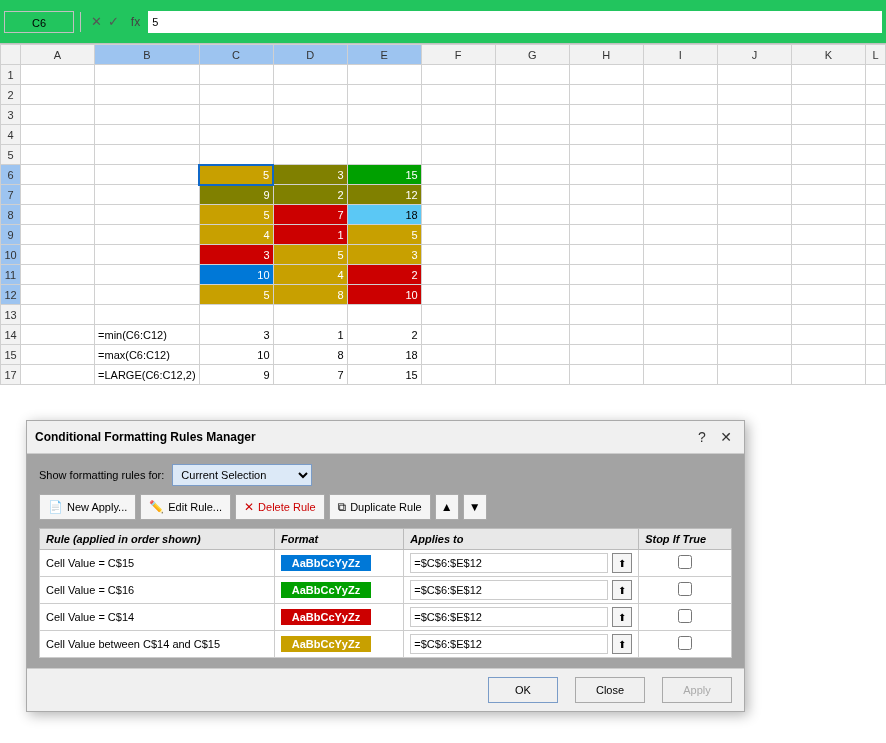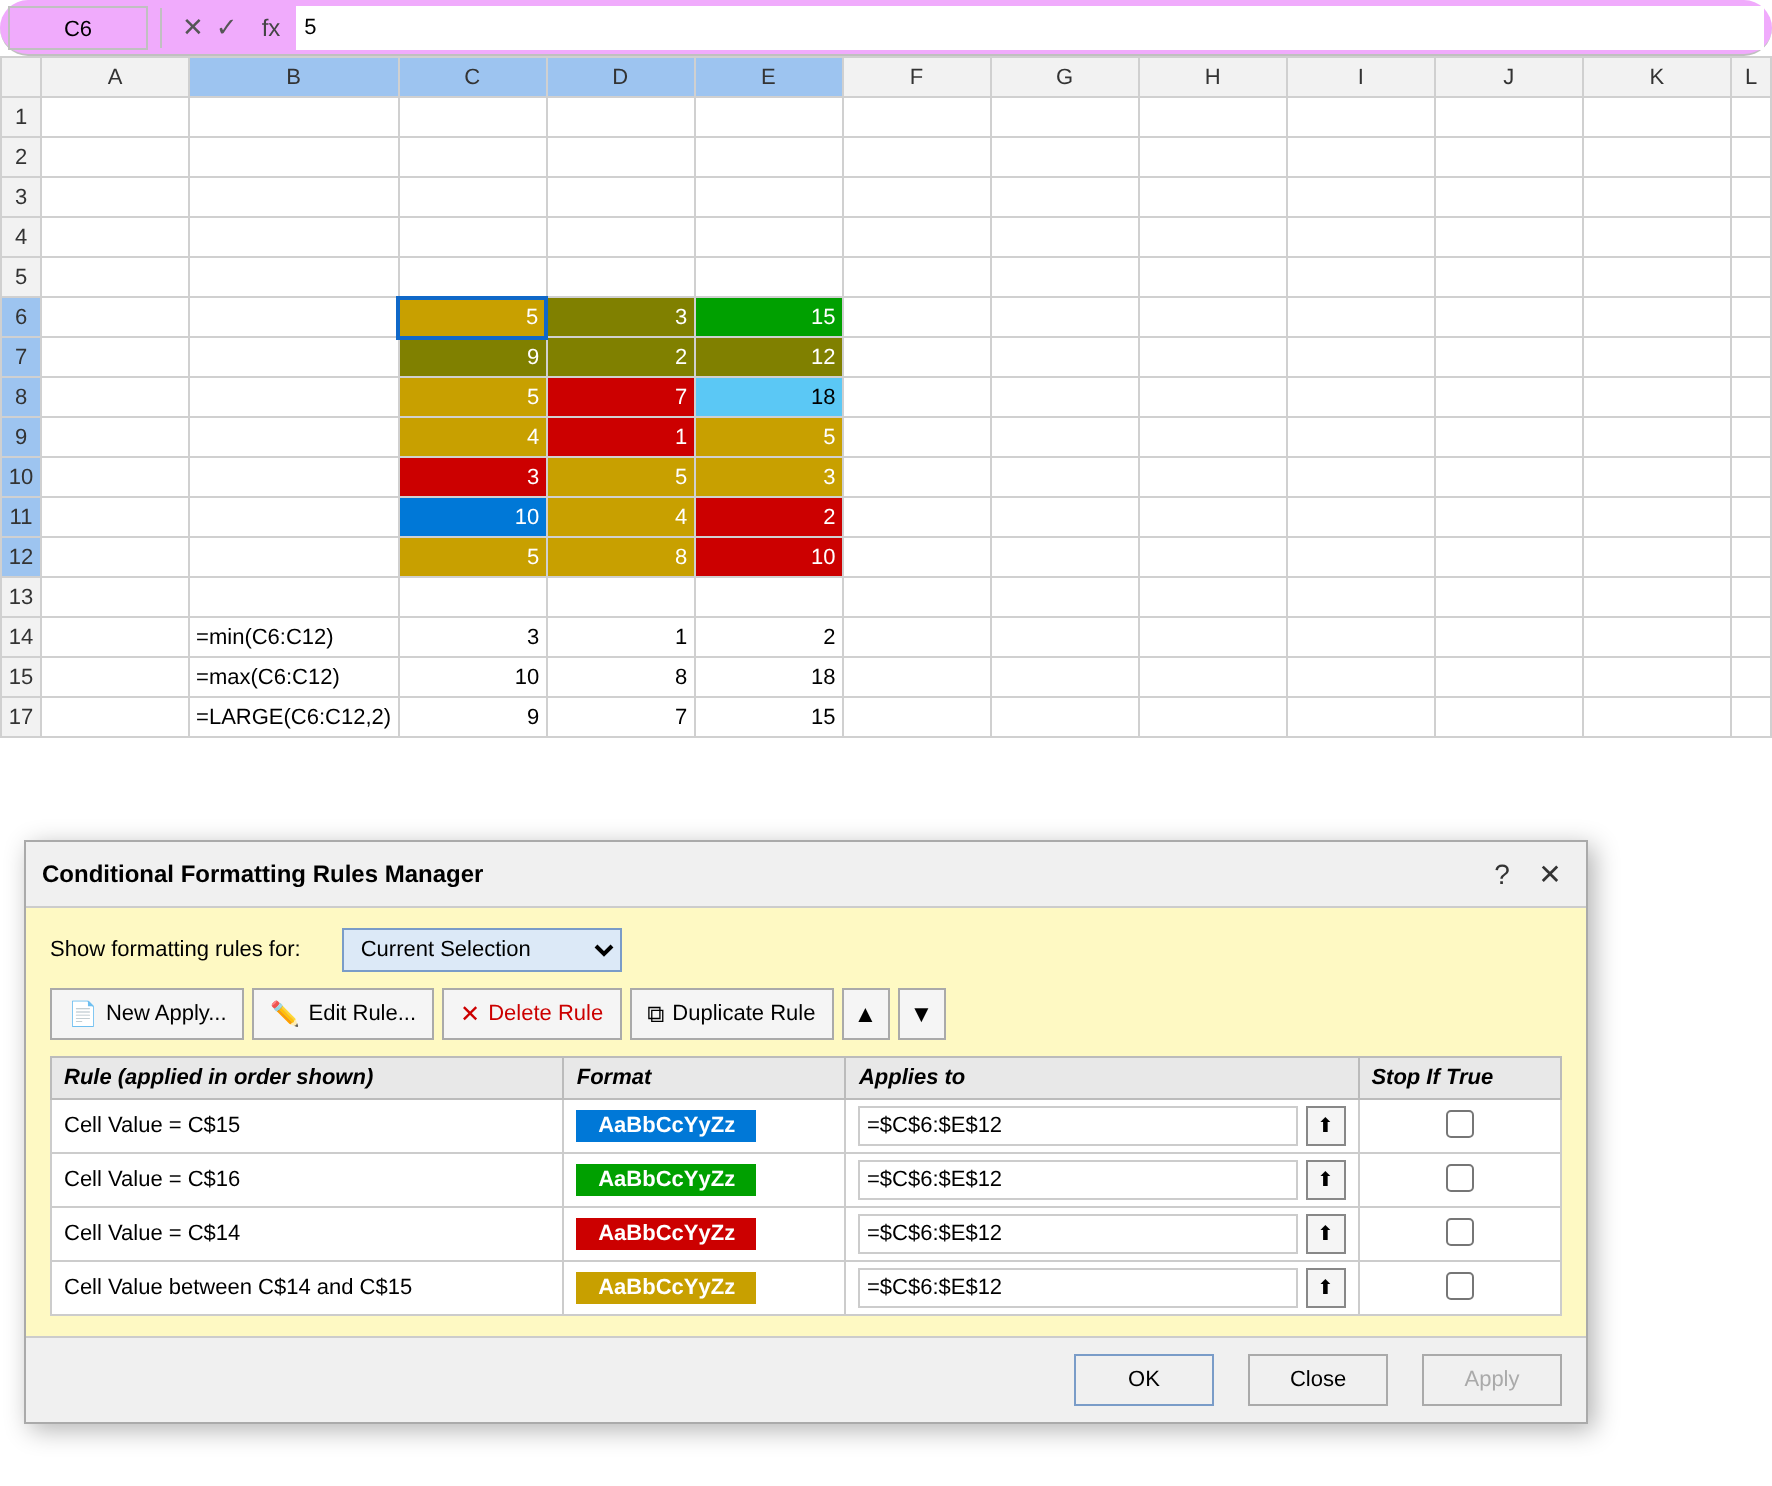--- a/index.html
+++ b/index.html
@@ -4,22 +4,22 @@
   <style>
     * { box-sizing: border-box; margin: 0; padding: 0; }
     body { font-family: 'Segoe UI', Tahoma, Geneva, Verdana, sans-serif; font-size: 11px; background: #fff; overflow: hidden; }
 
     
     .spreadsheet { position: relative; width: 886px; height: 743px; background: #fff; }
 
     
     .formula-bar {
       display: flex; align-items: center;
-      height: 28px; background: #f0abfc; border-bottom: 1px solid #c0c0c0;
-      padding: 0 4px; gap: 4px; border-radius: 14px;
+      height: 44px; background: #22c55e; border-bottom: 1px solid #c0c0c0;
+      padding: 0 4px; gap: 4px;
     }
     .cell-ref-box {
       width: 70px; height: 22px; border: 1px solid #c0c0c0;
       text-align: center; font-size: 11px; line-height: 22px; padding: 0 4px;
     }
     .formula-bar-divider { width: 1px; height: 20px; background: #c0c0c0; margin: 0 2px; }
     .formula-bar-icons { display: flex; gap: 6px; padding: 0 4px; }
     .formula-bar-icon { font-size: 13px; color: #555; cursor: pointer; }
     .formula-input {
       flex: 1; height: 22px; border: none; outline: none;
@@ -49,42 +49,42 @@
     
     .bg-yellow { background-color: #c8a000; color: #fff; }
     .bg-olive { background-color: #808000; color: #fff; }
     .bg-green { background-color: #00a000; color: #fff; }
     .bg-red { background-color: #cc0000; color: #fff; }
     .bg-blue { background-color: #0078d7; color: #fff; }
     .bg-light-blue { background-color: #5bc8f5; color: #000; }
 
     
     .dialog-overlay {
-      position: absolute; top: 420px; left: 12px;
-      width: 782px; background: #fef9c3;
+      position: absolute; top: 420px; left: 26px;
+      width: 719px; background: #a3a3a3;
       border: 1px solid #aaa; box-shadow: 3px 3px 12px rgba(0,0,0,0.3);
       z-index: 100;
     }
     .dialog-titlebar {
       background: #f0f0f0; border-bottom: 1px solid #ccc;
       display: flex; align-items: center; justify-content: space-between;
       padding: 6px 8px; cursor: default;
     }
     .dialog-title { font-size: 12px; font-weight: 600; color: #000; }
     .dialog-title-icons { display: flex; gap: 4px; }
     .dialog-title-btn {
       width: 20px; height: 20px; border: none; background: transparent;
       cursor: pointer; font-size: 14px; color: #333; display: flex;
       align-items: center; justify-content: center;
     }
 
     .dialog-body { padding: 10px 12px; }
 
     .show-rules-row {
-      display: flex; align-items: center; gap: 21px; margin-bottom: 8px;
+      display: flex; align-items: center; gap: 8px; margin-bottom: 8px;
     }
     .show-rules-label { font-size: 11px; }
     .show-rules-select {
       height: 22px; font-size: 11px; padding: 0 4px;
       border: 1px solid #7a9cc8; background: #dce9f7;
       min-width: 140px; outline: none;
     }
 
     .toolbar-row {
       display: flex; gap: 4px; margin-bottom: 8px;

